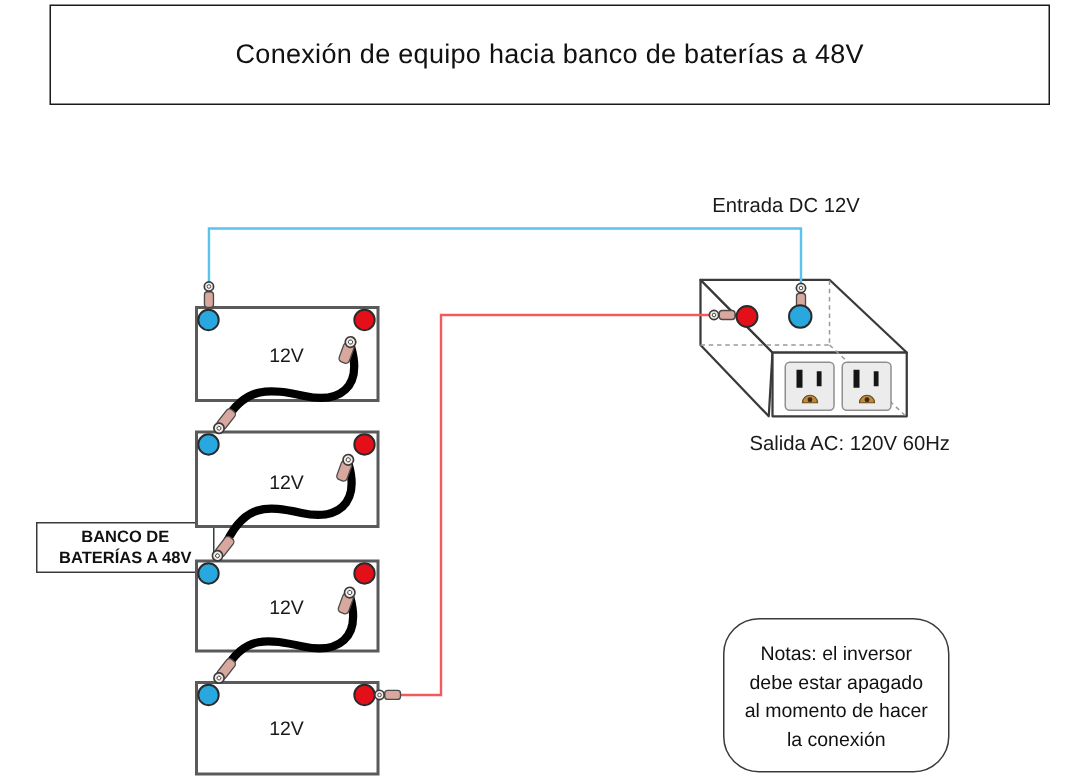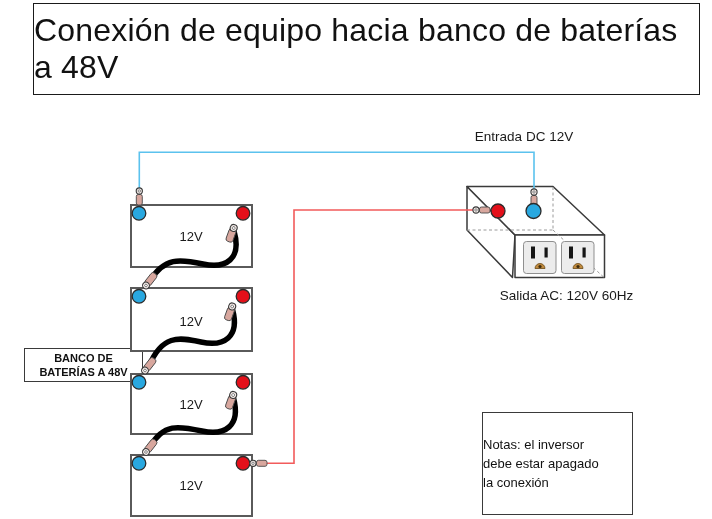--- a/index.html
+++ b/index.html
@@ -2,33 +2,33 @@
 <html><head>
 <meta charset="utf-8">
 <style>
   html,body{margin:0;padding:0;}
   body{
     width:712px;height:519px;position:relative;background:#ffffff;
     font-family:"Liberation Sans",sans-serif;color:#111;overflow:hidden;
   }
   .box{position:absolute;border:1.5px solid #1a1a1a;background:#fff;box-sizing:border-box;}
   #title-box{
-    left:33px;top:3px;width:667px;height:92px;
-    display:flex;align-items:center;
-    font-size:32px;letter-spacing:0.2px;
+    left:33px;top:3px;width:667px;height:67px;
+    display:flex;align-items:center;justify-content:center;
+    font-size:18px;letter-spacing:0.2px;
   }
   #bank-box{
     left:3px;top:348px;width:119px;height:34px;border-color:#3a3a3a;
     display:flex;flex-direction:column;align-items:center;justify-content:center;
     font-weight:bold;font-size:11px;line-height:14px;text-align:center;margin-left:21px;
   }
   #notes-box{
     left:482px;top:412px;width:151px;height:103px;border-color:#3a3a3a;
-    display:flex;flex-direction:column;align-items:flex-start;justify-content:center;
-    font-size:13px;line-height:19px;text-align:center;
+    display:flex;flex-direction:column;align-items:center;justify-content:center;
+    font-size:13px;line-height:19px;text-align:center;border-radius:24px;
   }
   #diagram{position:absolute;left:0;top:0;}
   .bat{fill:#ffffff;stroke:#5a5a5a;stroke-width:2;}
   .term{stroke:#2b2b2b;stroke-width:1.3;}
   .bat-label{font-size:13px;fill:#1a1a1a;text-anchor:middle;}
   .diagram-label{font-size:13.5px;fill:#1a1a1a;text-anchor:middle;}
   .inv-face{fill:#ffffff;stroke:#3a3a3a;stroke-width:1.5;stroke-linejoin:round;}
   .hidden-edge{fill:none;stroke:#9a9a9a;stroke-width:1;stroke-dasharray:3,2.5;}
   .jumper{fill:none;stroke-width:5.5;stroke-linecap:round;}
   .wire{fill:none;stroke-width:1.6;}
@@ -48,20 +48,21 @@
 </div>
 
 <div id="bank-box" class="box">
   <span>BANCO DE</span>
   <span>BATERÍAS A 48V</span>
 </div>
 
 <div id="notes-box" class="box">
   <span>Notas: el inversor</span>
   <span>debe estar apagado</span>
+  <span>al momento de hacer</span>
   <span>la conexión</span>
 </div>
 
 <svg id="diagram" width="712" height="519" viewBox="0 0 712 519">
 
   <g>
     <rect class="bat" x="131" y="205" width="121" height="62"></rect>
     <circle class="term" cx="139" cy="213.3" r="6.8" fill="#29a8e0"></circle>
     <circle class="term" cx="243" cy="213.3" r="6.8" fill="#e3101a"></circle>
     <text class="bat-label" x="191" y="241">12V</text>

